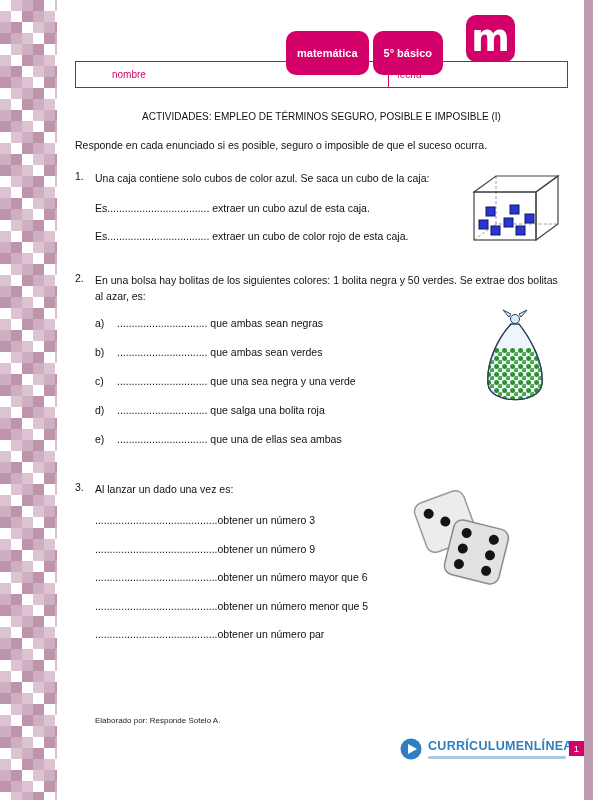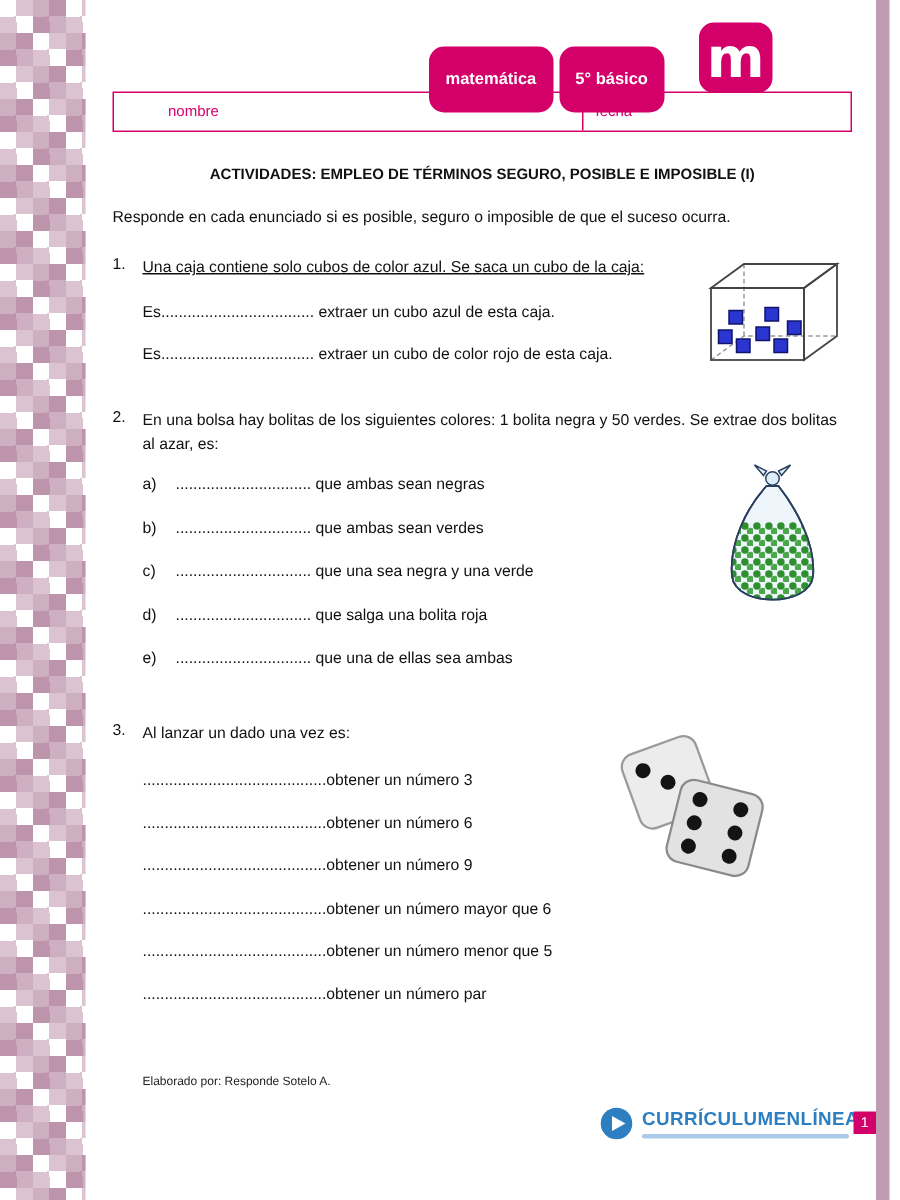--- a/index.html
+++ b/index.html
@@ -50,32 +50,32 @@
   .id-cell {
     color: #d4006a; font-size: 10px; padding: 7px 0 0 8px;
     border-right: 1px solid #d4006a;
   }
   .id-cell.name  { flex: 0 0 285px; }
   .id-cell.course{ flex: 0 0 102px; }
   .id-cell.date  { flex: 1; border-right: none; }
 
   .title {
     position: absolute; top: 111px; left: 75px; width: 493px;
-    text-align: center; font-size: 10px; font-weight: bold; color: #111;
+    text-align: center; font-size: 10px; font-weight: normal; color: #111;
   }
   .intro {
     position: absolute; top: 139px; left: 75px; width: 500px;
     font-size: 10.5px; color: #111;
   }
 
   .question { position: absolute; left: 75px; display: flex; font-size: 10.5px; color: #111; }
   .qnum  { flex: 0 0 20px; }
   .qtext { line-height: 16px; }
 
-  .q1 { top: 170px; } .q1 .qtext { width: 380px; text-decoration: underline; }
+  .q1 { top: 170px; } .q1 .qtext { width: 380px; }
   .q1-line1 { position: absolute; top: 202px; left: 95px; font-size: 10.5px; color: #111; }
   .q1-line2 { position: absolute; top: 230px; left: 95px; font-size: 10.5px; color: #111; }
 
   .q2 { top: 272px; } .q2 .qtext { width: 472px; }
   .q2-items { position: absolute; top: 317px; left: 95px; font-size: 10.5px; color: #111; }
   .q2-item { display: flex; height: 29px; align-items: flex-start; }
   .q2-letter { flex: 0 0 22px; }
 
   .q3 { top: 481px; }
   .q3-lines { position: absolute; top: 506px; left: 95px; font-size: 10.5px; color: #111; line-height: 28.5px; }
@@ -191,21 +191,20 @@
       <circle cx="37" cy="11" r="4.5" fill="#dcedf7" stroke="#2a3f5f" stroke-width="1"></circle>
     </svg>
   </div>
 
   <div class="question q3">
     <div class="qnum">3.</div>
     <div class="qtext">Al lanzar un dado una vez es:</div>
   </div>
   <div class="q3-lines">
     <div>..........................................obtener un número 3</div>
-    <div>..........................................obtener un número 6</div>
     <div>..........................................obtener un número 9</div>
     <div>..........................................obtener un número mayor que 6</div>
     <div>..........................................obtener un número menor que 5</div>
     <div>..........................................obtener un número par</div>
   </div>
 
   <div class="illu illu-dice">
     <svg width="128" height="126" viewBox="0 0 128 126">
       <g transform="translate(14,40) rotate(-20)">
         <rect x="0" y="0" width="52" height="52" rx="9" fill="#ececec" stroke="#9a9a9a" stroke-width="1.5"></rect>

